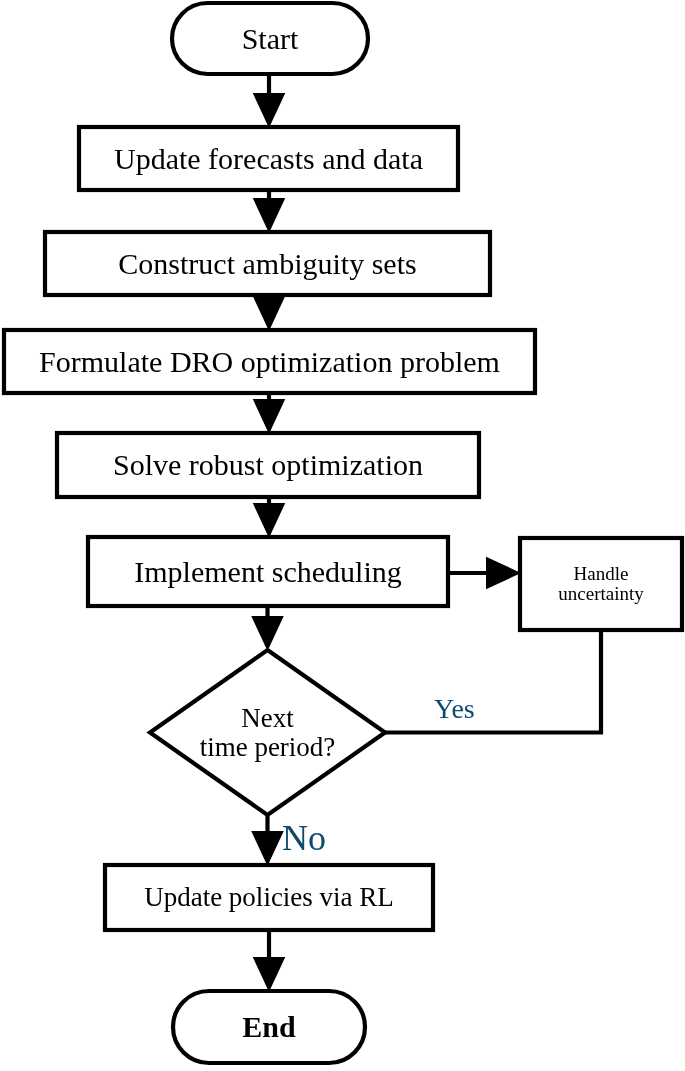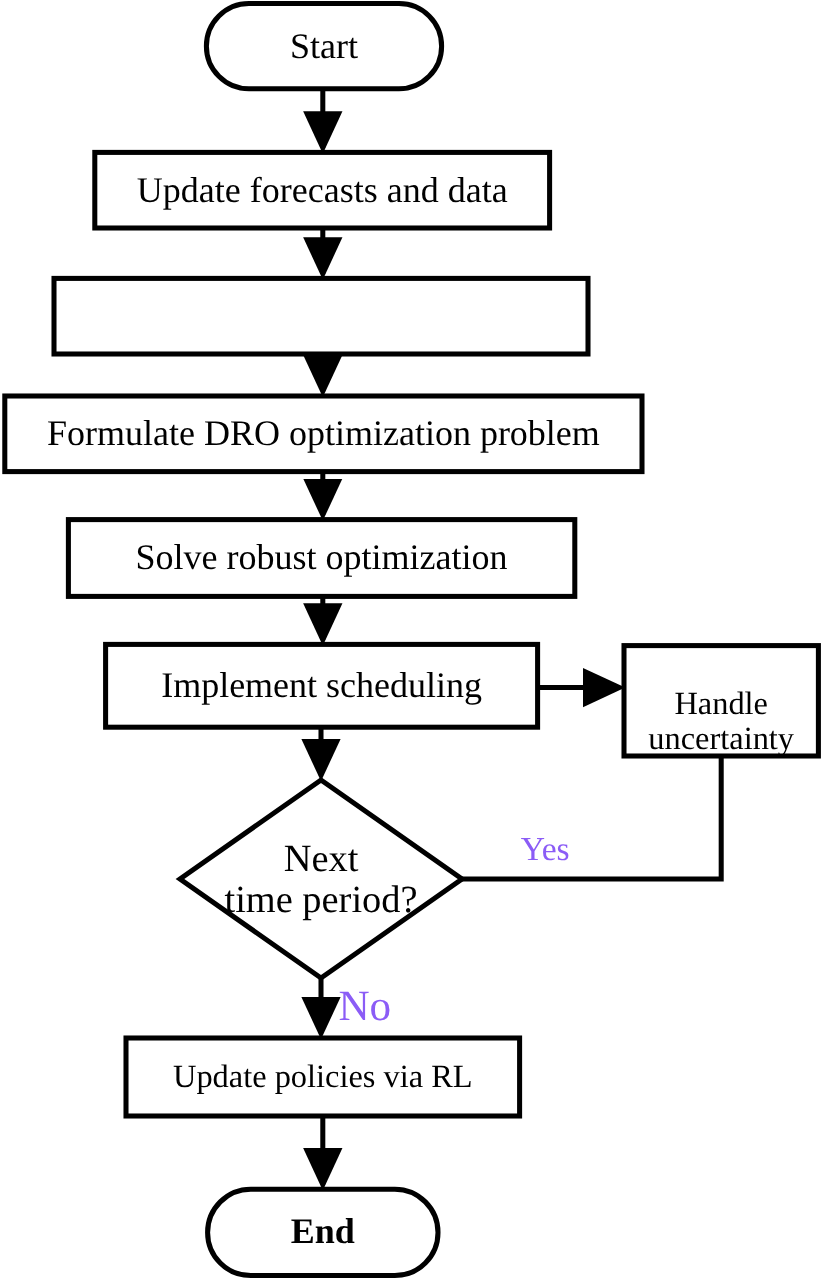--- a/index.html
+++ b/index.html
@@ -31,21 +31,21 @@
     align-items: center;
     justify-content: center;
     text-align: center;
     color: #000000;
     line-height: 1.06;
     white-space: pre-line;
     pointer-events: none;
   }
   .edge-label {
     position: absolute;
-    color: #8b5cf6;
+    color: #0c4a6e;
     white-space: nowrap;
   }
 </style>
 </head>
 <body>
 
 <div id="canvas">
 
   <svg id="flow-svg" viewBox="0 0 685 1071">
     <defs>
@@ -96,31 +96,32 @@
       <line x1="267.5" y1="815" x2="267.5" y2="861" marker-end="url(#arrowhead)"></line>
 
       <line x1="269" y1="930" x2="269" y2="987" marker-end="url(#arrowhead)"></line>
     </g>
   </svg>
 
   <div class="node-label" style="left:172px; top:3px; width:196px; height:71px; font-size:30px;">Start</div>
 
   <div class="node-label" style="left:79px; top:127px; width:379px; height:63px; font-size:30px;">Update forecasts and data</div>
 
+  <div class="node-label" style="left:45px; top:232px; width:445px; height:63px; font-size:30px;">Construct ambiguity sets</div>
 
   <div class="node-label" style="left:4px; top:330px; width:531px; height:63px; font-size:30px;text-align:right;">Formulate DRO optimization problem</div>
 
   <div class="node-label" style="left:57px; top:433px; width:422px; height:64px; font-size:30px;">Solve robust optimization</div>
 
   <div class="node-label" style="left:88px; top:537px; width:360px; height:69px; font-size:30px;">Implement scheduling</div>
 
-  <div class="node-label" style="left:520px; top:555px; width:162px; height:92px; font-size:27px;">Handle
+  <div class="node-label" style="left:520px; top:538px; width:162px; height:92px; font-size:19px;">Handle
 uncertainty</div>
 
-  <div class="node-label" style="left:150px; top:650px; width:235px; height:165px; font-size:32px;">Next
+  <div class="node-label" style="left:150px; top:650px; width:235px; height:165px; font-size:27px;">Next
 time period?</div>
 
   <div class="node-label" style="left:105px; top:865px; width:328px; height:65px; font-size:27px;">Update policies via RL</div>
 
   <div class="node-label" style="left:173px; top:991px; width:192px; height:72px; font-size:30px;font-weight:bold;">End</div>
 
   <div class="edge-label" style="left:434px; top:693px; font-size:28px;">Yes</div>
 
   <div class="edge-label" style="left:282px; top:817px; font-size:36px;">No</div>
 

